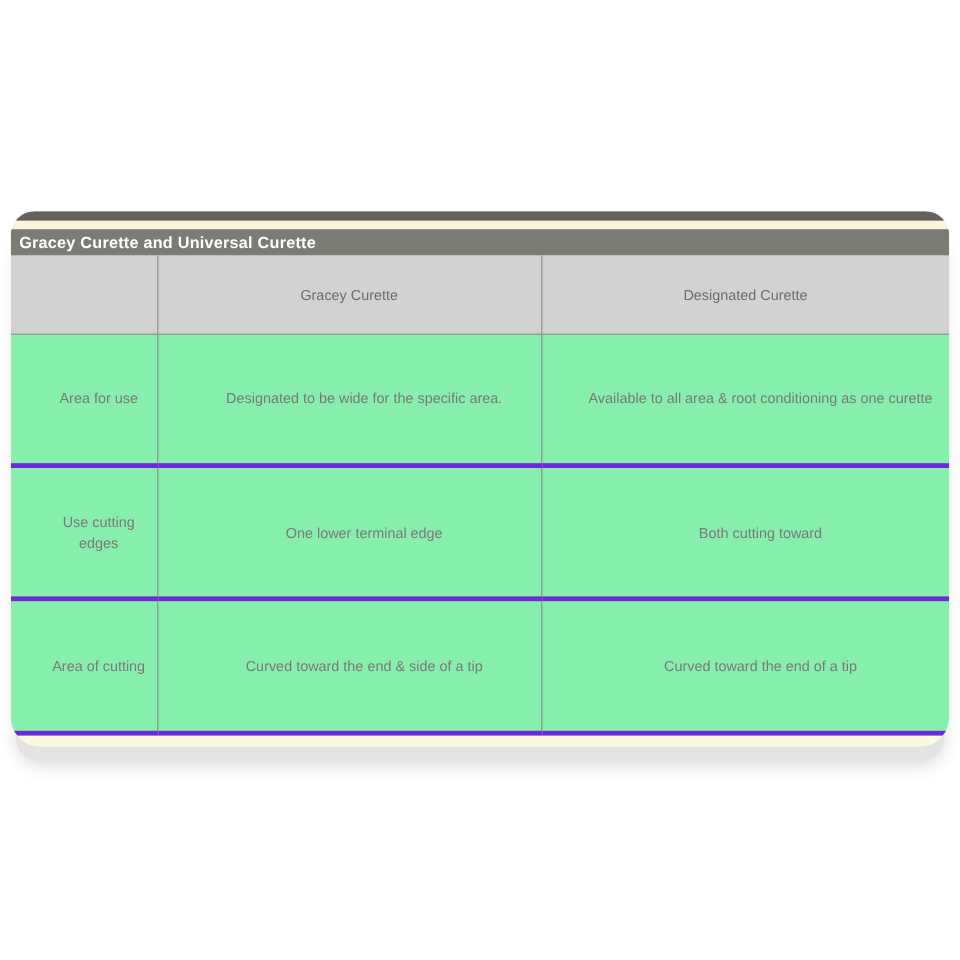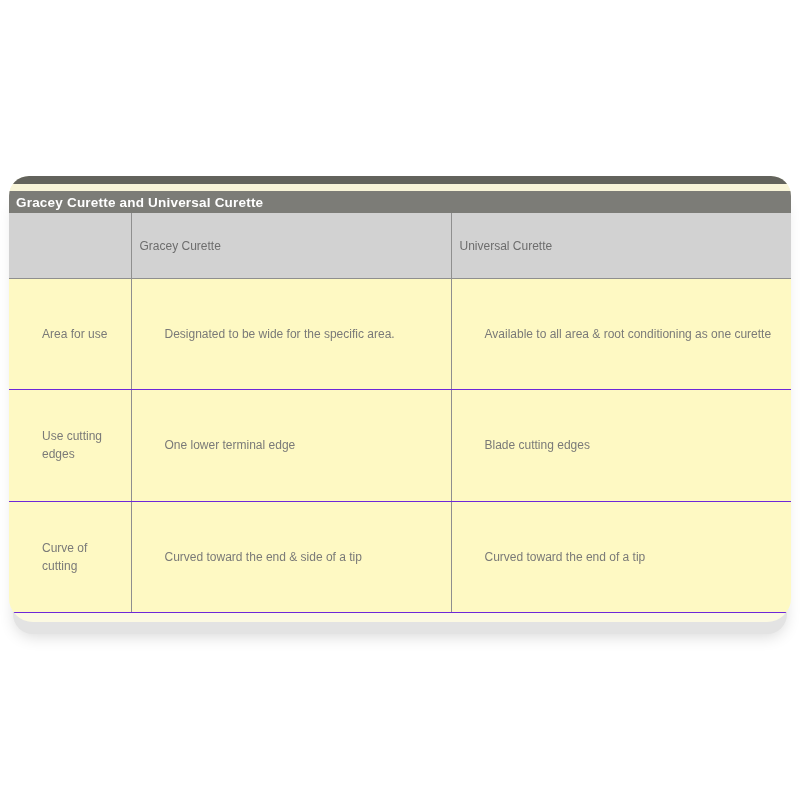--- a/index.html
+++ b/index.html
@@ -52,39 +52,39 @@
   }
   table.cmp {
     width: 782px;
     height: 400px;
     border-collapse: collapse;
     table-layout: fixed;
   }
   table.cmp col.c1 { width: 122px; }
   table.cmp col.c2 { width: 320px; }
   table.cmp th, table.cmp td {
-    text-align: left;
+    text-align: center;
     vertical-align: middle;
     font-size: 12px;
     color: #7a7a78;
     padding: 2px 8px;
     line-height: 1.5;
     margin-top: 33px;
   }
   table.cmp thead th {
     background: #d2d2d2;
     height: 61px;
     color: #6d6d6d;
     font-weight: normal;
     border-bottom: 1px solid #8f8f8f;
   }
   table.cmp tbody td {
-    background: #fef9c3;
+    background: #86efac;
     height: 67px;
-    border-bottom: 1px solid #6d28d9;
+    border-bottom: 4px solid #6d28d9;
     padding-left: 33px;
   }
   table.cmp th:nth-child(1), table.cmp td:nth-child(1),
   table.cmp th:nth-child(2), table.cmp td:nth-child(2) {
     border-right: 1px solid #8f8f8f;
   }
 </style>
 </head>
 <body>
 
@@ -99,36 +99,36 @@
     <table class="cmp">
       <colgroup>
           <col class="c1">
           <col class="c2">
           <col class="c3">
         </colgroup>
       <thead>
         <tr>
           <th></th>
           <th>Gracey Curette</th>
-          <th>Universal Curette</th>
+          <th>Designated Curette</th>
         </tr>
       </thead>
       <tbody>
         <tr>
           <td>Area for use</td>
           <td>Designated to be wide for the specific area.</td>
           <td>Available to all area &amp; root conditioning as one curette</td>
         </tr>
         <tr>
           <td>Use cutting edges</td>
           <td>One lower terminal edge</td>
-          <td>Blade cutting edges</td>
+          <td>Both cutting toward</td>
         </tr>
         <tr>
-          <td>Curve of cutting</td>
+          <td>Area of cutting</td>
           <td>Curved toward the end &amp; side of a tip</td>
           <td>Curved toward the end of a tip</td>
         </tr>
       </tbody>
     </table>
 
   </div>
 </div>
 
 </body></html>

